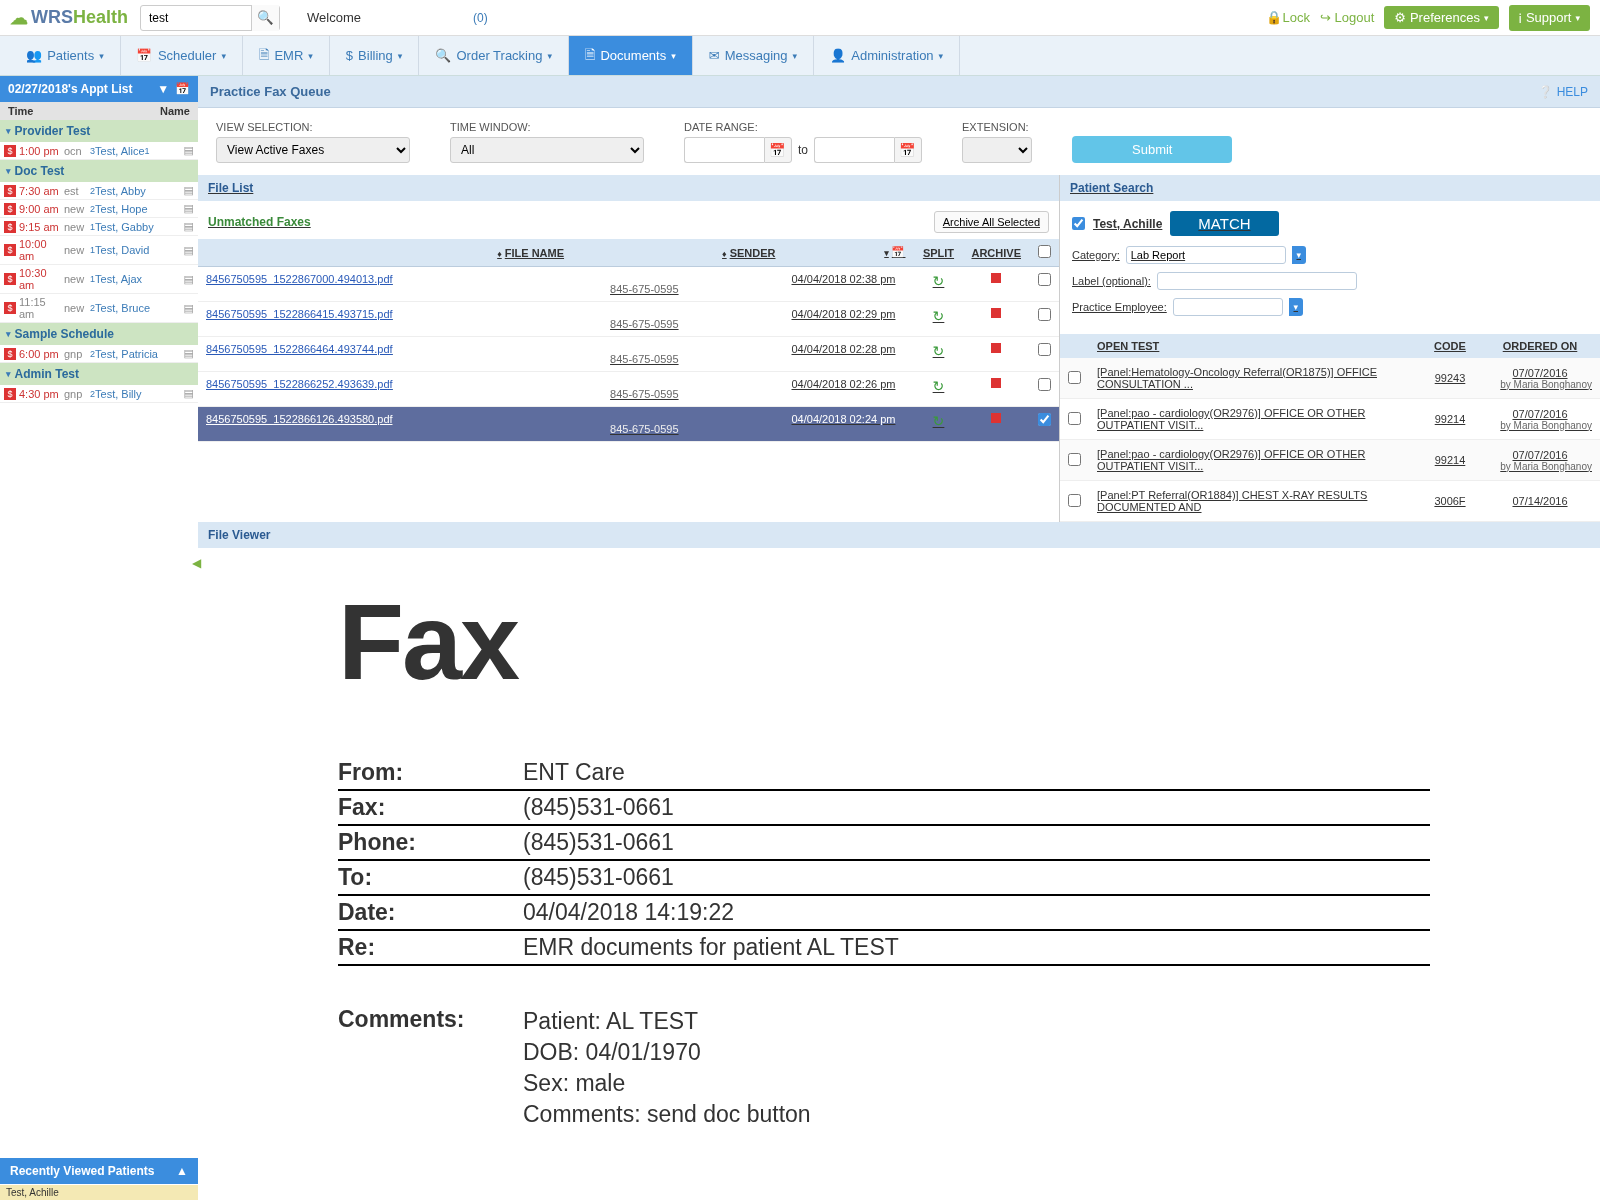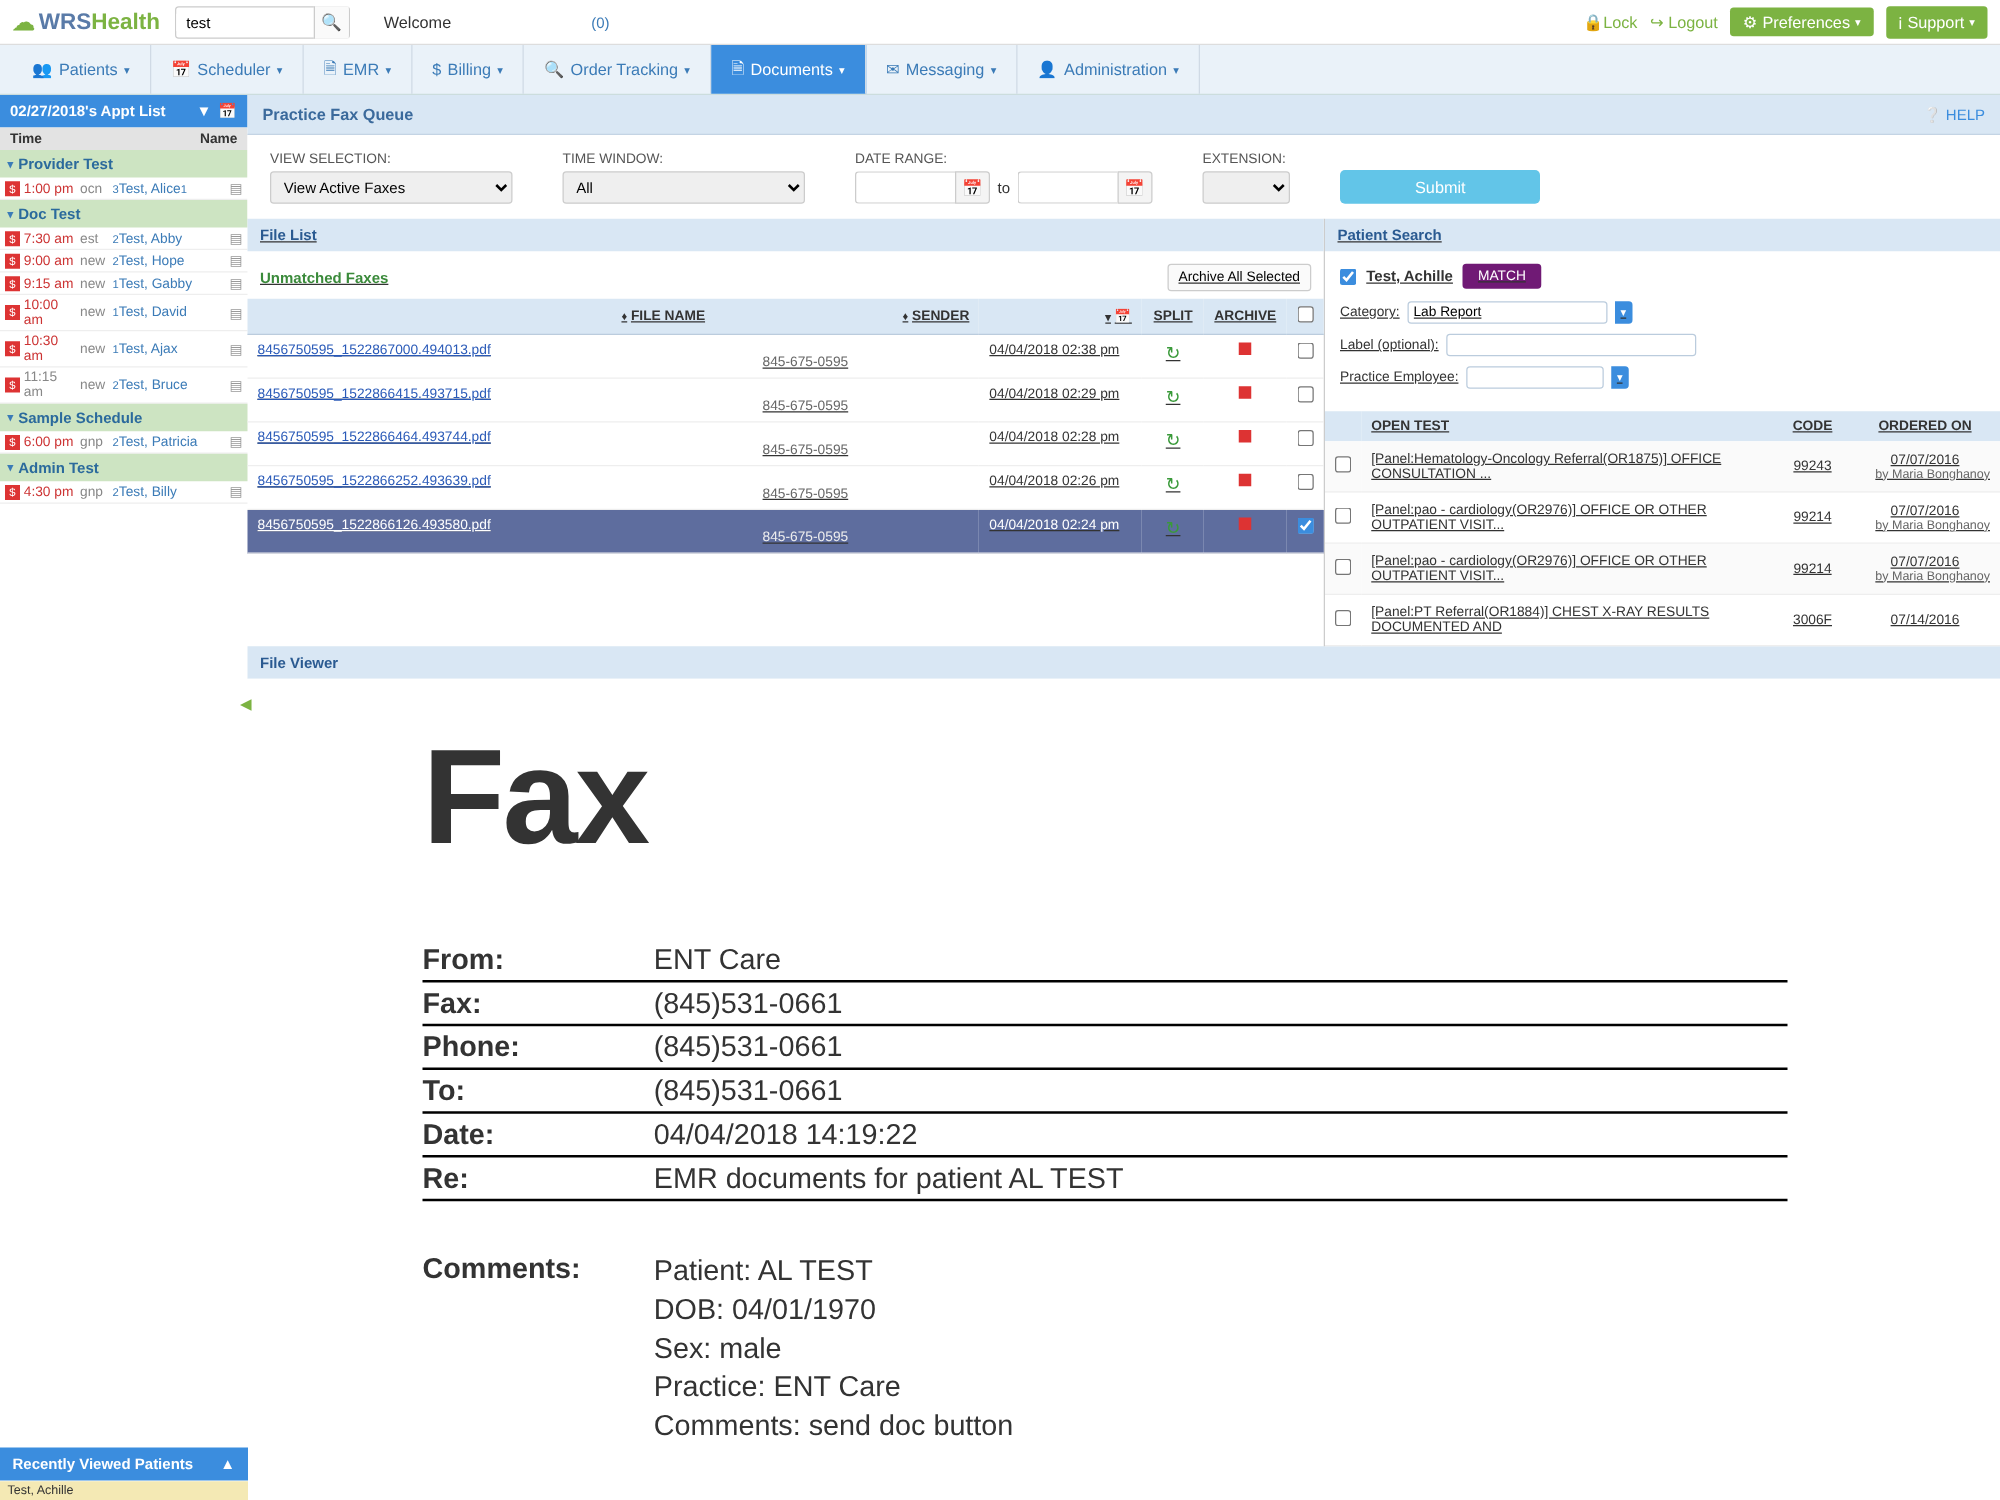--- a/index.html
+++ b/index.html
@@ -85,21 +85,21 @@
 .filetable tr.selected .phone { color: #eee; }
 .spliticon { color: #3a9a3a; font-size: 14px; }
 .archicon { width: 10px; height: 10px; background: #d33; display: inline-block; }
 .cb { accent-color: #3b8dde; }
 
 
 .ps-body { padding: 10px 12px; }
 .matchrow { display: flex; align-items: center; gap: 8px; margin-bottom: 10px; }
 .matchrow .check { accent-color: #3b8dde; }
 .matchrow .pname { font-weight: bold; color: #333; }
-.matchbtn { background: #701a75; color: #fff; border: none; padding: 4px 12px; border-radius: 3px; font-size: 11px; }
+.matchbtn { background: #0369a1; color: #fff; border: none; padding: 4px 28px; border-radius: 3px; font-size: 15px; }
 .formrow { display: flex; align-items: center; gap: 6px; margin-bottom: 8px; font-size: 11px; }
 .formrow label { color: #333; }
 .formrow select, .formrow input { border: 1px solid #bcd; border-radius: 3px; padding: 2px 4px; font-size: 11px; }
 .formrow .blue-sel { background: #3b8dde; color: #fff; width: 14px; display:inline-flex; align-items:center; justify-content:center; height:18px; font-size:9px; border-radius: 0 3px 3px 0; }
 
 .ordertable { width: 100%; border-collapse: collapse; font-size: 11px; }
 .ordertable th { background: #d9e7f4; padding: 6px 8px; color: #333; }
 .ordertable td { padding: 8px; border-bottom: 1px solid #eee; }
 .ordertable td:first-child { width: 22px; text-align: center; }
 .ordertable tr:nth-child(odd) td { background: #fafafa; }
@@ -494,20 +494,19 @@
               <div class="lbl">Re:</div>
               <div>EMR documents for patient AL TEST</div>
             </div>
           </div>
         <div class="faxcomments">
           <div class="lbl">Comments:</div>
           <div class="lines" id="fax-comments">
               <div>Patient: AL TEST</div>
               <div>DOB: 04/01/1970</div>
               <div>Sex: male</div>
-              <div>Practice: ENT Care</div>
               <div>Comments: send doc button</div>
             </div>
         </div>
       </div>
     </div>
   </div>
 </div>
 
 </body></html>

